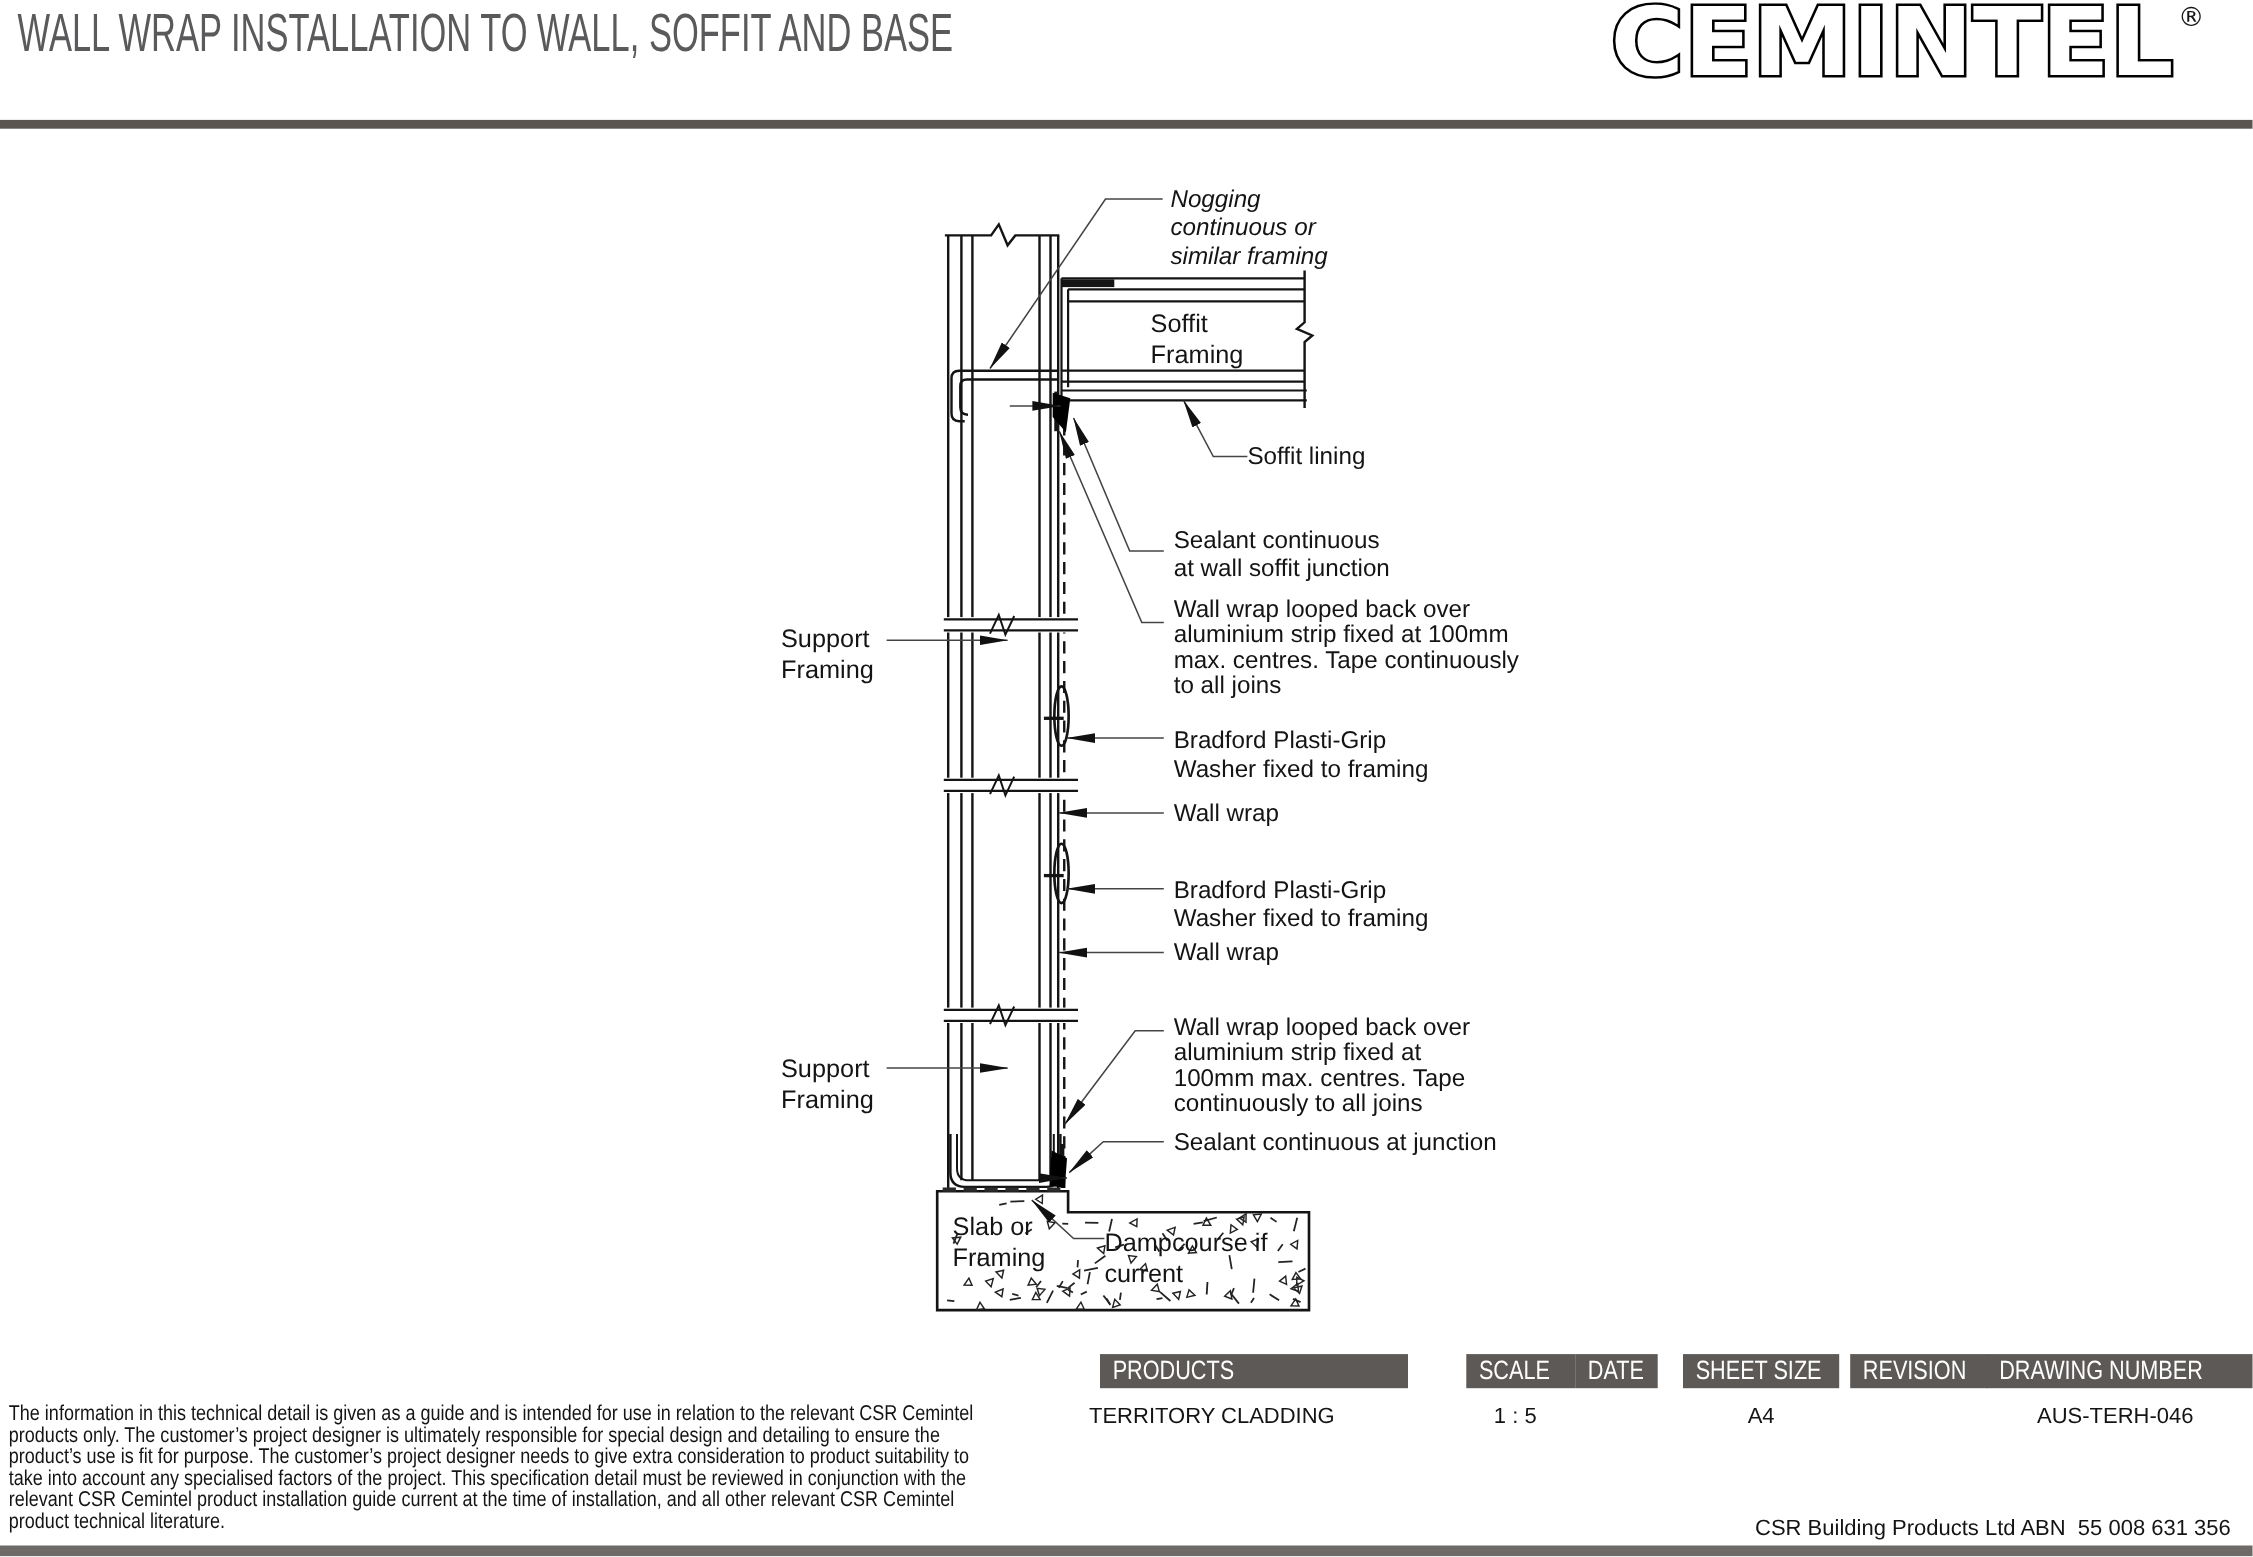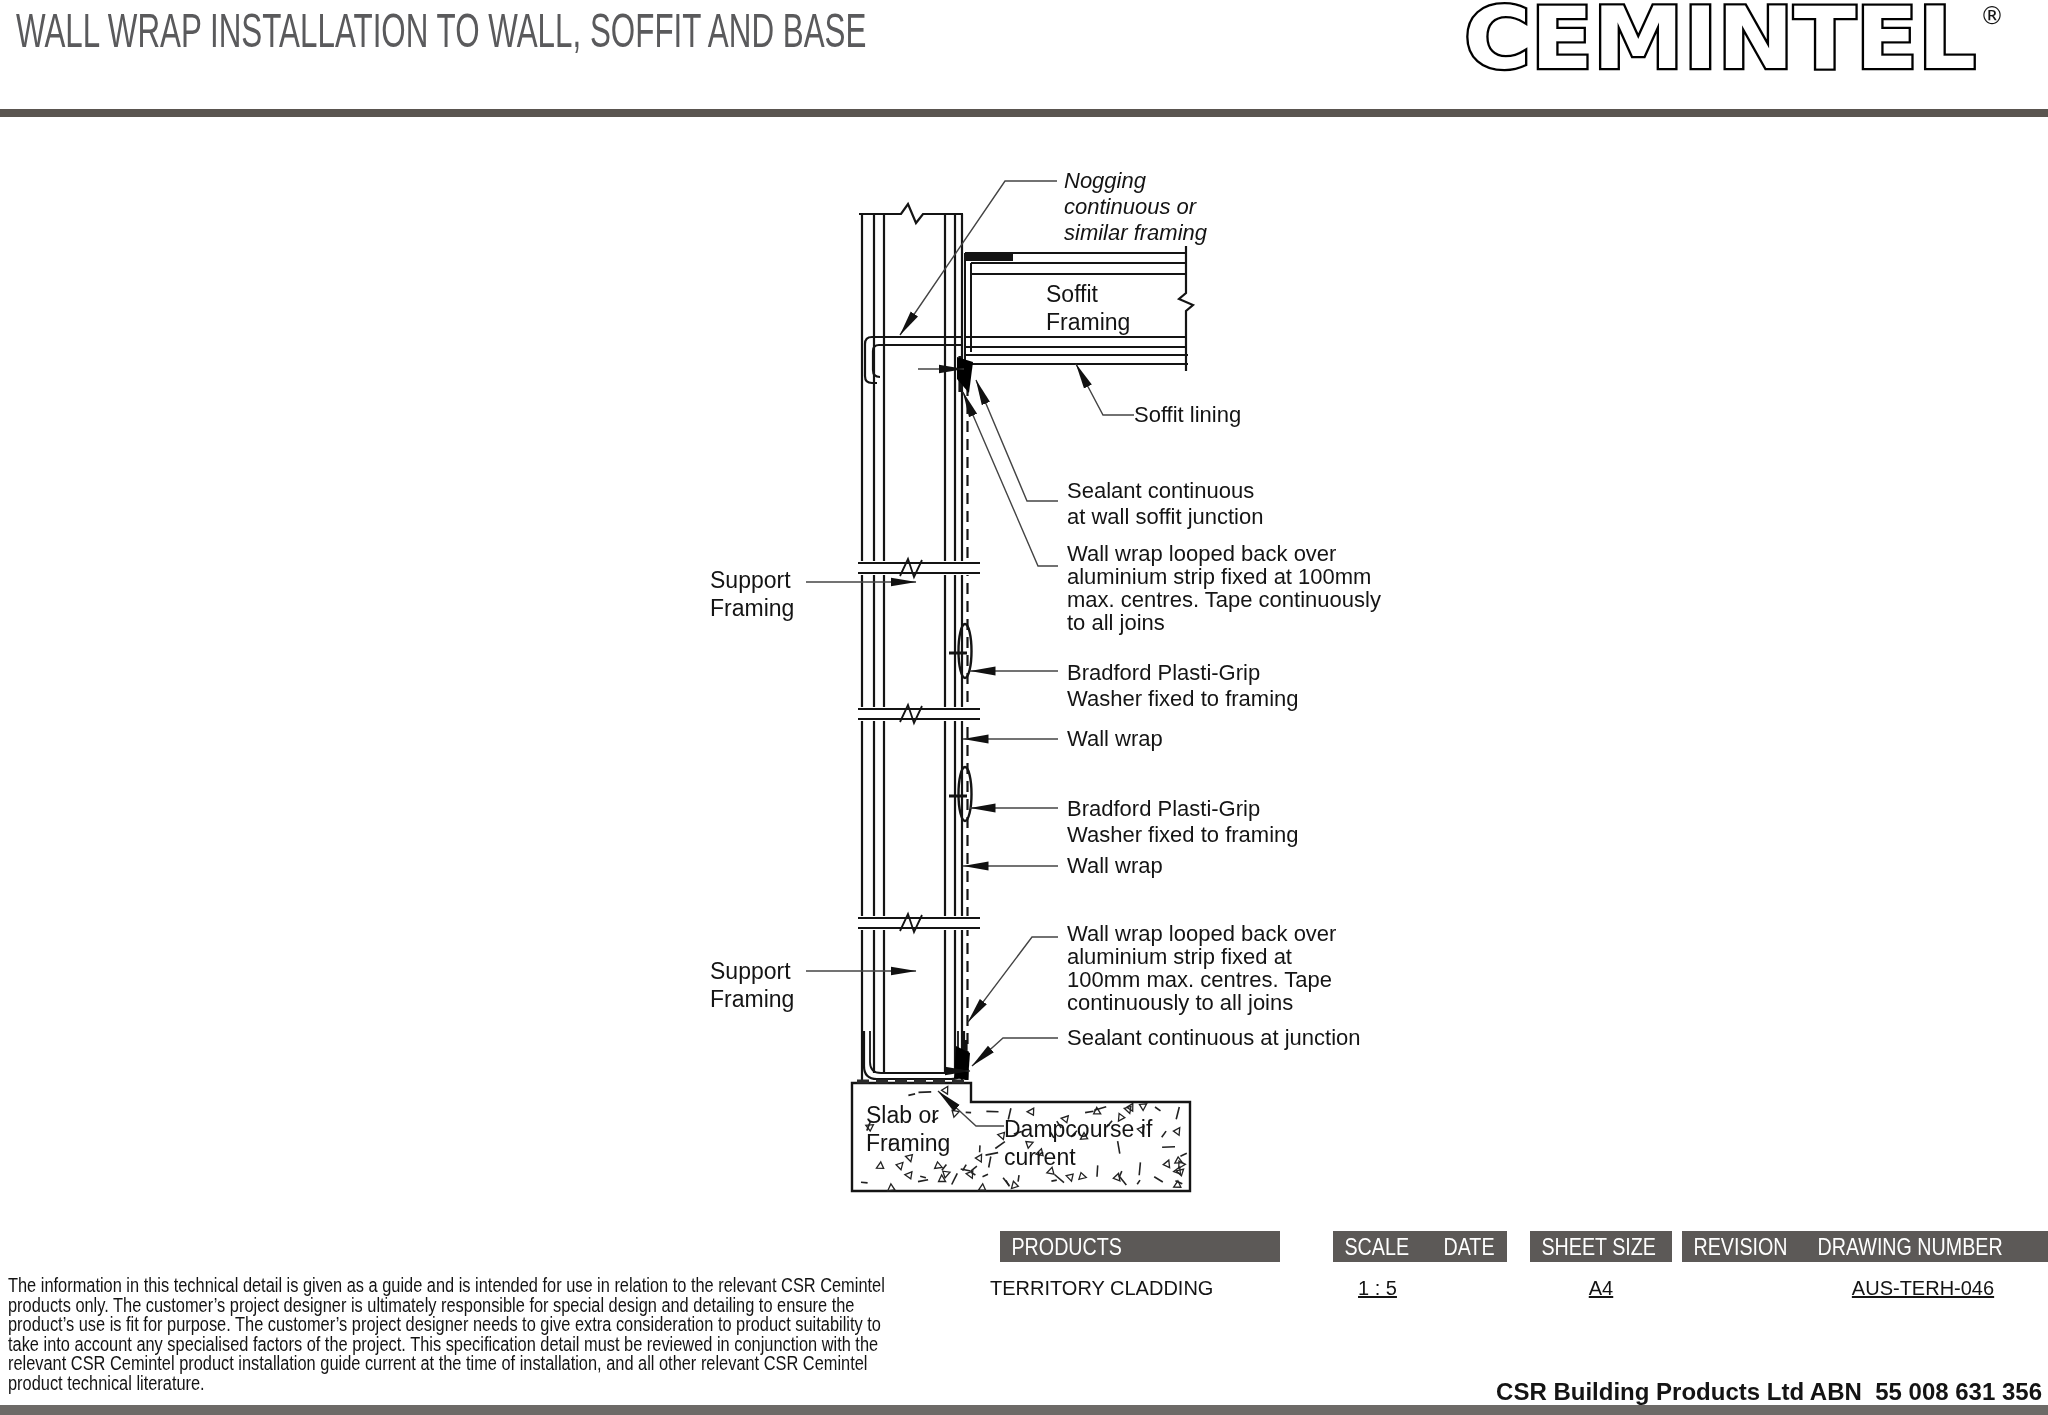--- a/index.html
+++ b/index.html
@@ -11,24 +11,24 @@
   .logo{position:absolute;left:1462px;top:2px;}
   svg.draw{position:absolute;left:0;top:0;}
   .ann{position:absolute;font-size:22px;line-height:23px;color:#141414;white-space:pre-line;}
   .lh26{line-height:26px;}
   .lh28{font-size:23px;line-height:28px;}
   .it{font-style:italic;}
   .bar{position:absolute;top:1231px;height:31px;background:#5c5957;color:#fff;
        font-size:24px;line-height:31px;}
   .bar span{display:inline-block;transform:scaleX(.82);transform-origin:left center;padding-left:14px;white-space:nowrap;}
   .val{position:absolute;top:1277px;font-size:20px;color:#141414;white-space:pre;}
-  .center{text-align:center;text-decoration:underline;}
+  .center{text-align:center;}
   .disc{position:absolute;left:8px;top:1276px;font-size:19.5px;line-height:19.5px;
         white-space:pre-line;transform:scaleX(.84);transform-origin:left top;}
-  .csr{position:absolute;right:6px;top:1378px;font-size:24px;font-weight:bold;white-space:pre;}
+  .csr{position:absolute;right:20px;top:1378px;font-size:20px;font-weight:normal;white-space:pre;}
   .botbar{position:absolute;left:0;top:1405px;width:2048px;height:10px;background:#6d6a67;}
 </style>
 </head>
 <body>
 
 <div class="page">
 
   <div class="title">WALL WRAP INSTALLATION TO WALL, SOFFIT AND BASE</div>
 
   <svg class="logo" width="540" height="78" viewBox="0 0 540 78">

